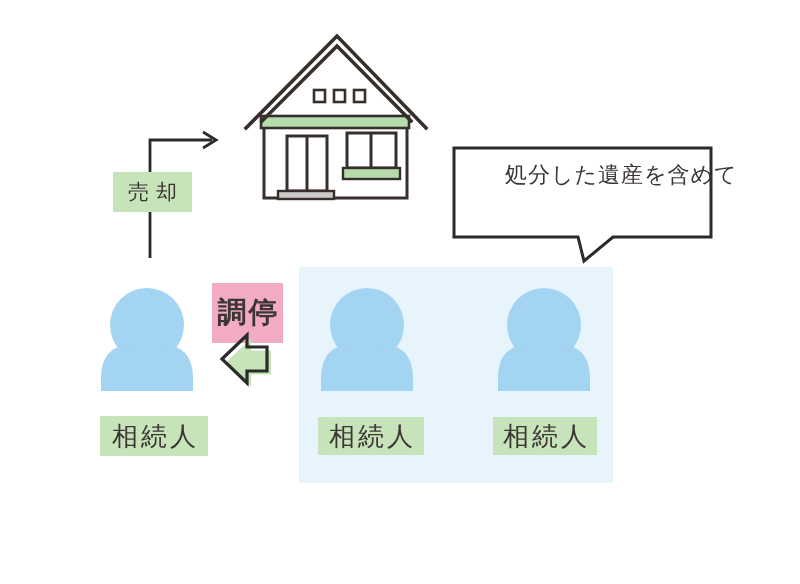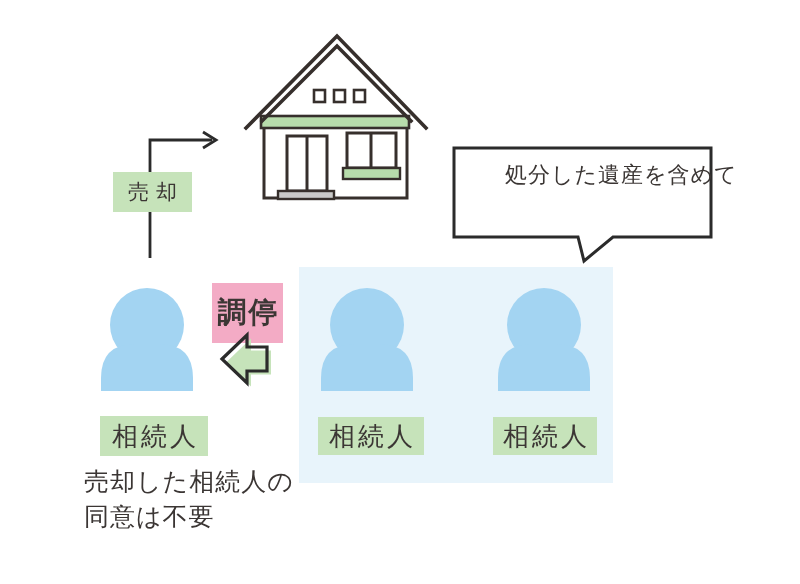--- a/index.html
+++ b/index.html
@@ -120,18 +120,14 @@
   <div class="abs tag green heir heir2">相続人</div>
   <div class="abs tag green heir heir3">相続人</div>
 
   <svg class="abs bubble-shape" width="266" height="122" viewBox="0 0 266 122">
     <path d="M4,4 H261 V93 H163 L134,117 L128,93 H4 Z" stroke-width="3" stroke-linejoin="miter"></path>
   </svg>
   <div class="abs bubble-text">
     <div>処分した遺産を含めて</div>
   </div>
 
-  <div class="abs caption">
-    <div>売却した相続人の</div>
-    <div>同意は不要</div>
-  </div>
 
 </div>
 
 </body></html>

